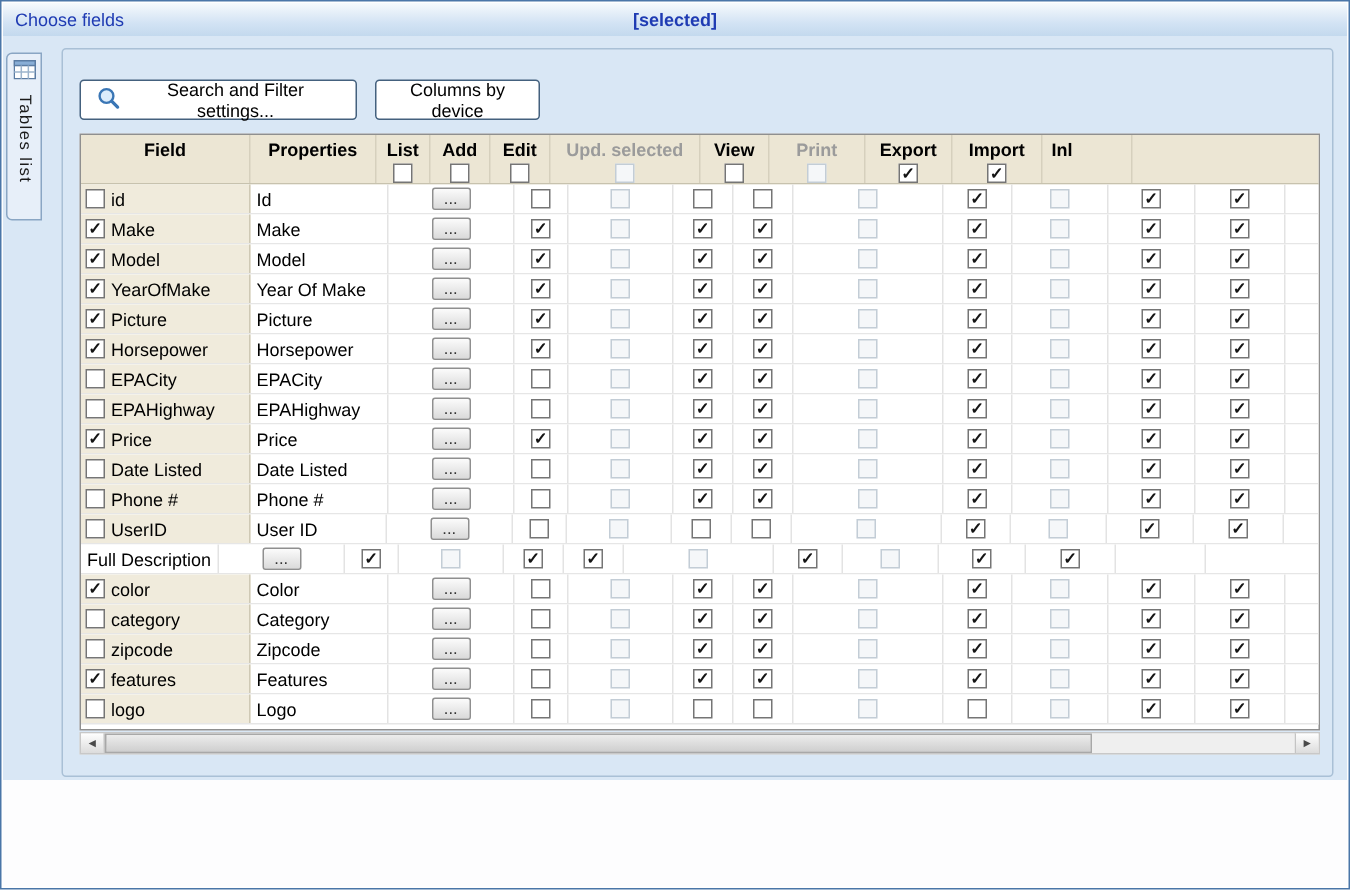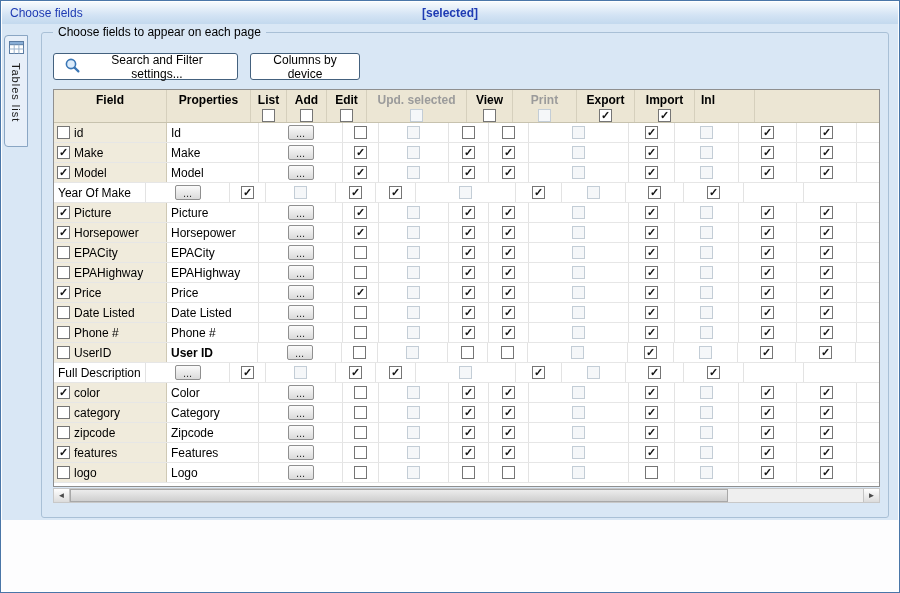--- a/index.html
+++ b/index.html
@@ -98,21 +98,20 @@
         <rect x="0.5" y="0.5" width="14" height="3.2" fill="#89aed6" stroke="#5b7ca3"></rect>
         <line x1="5.2" y1="3.7" x2="5.2" y2="12.5" stroke="#9db4cd"></line>
         <line x1="9.9" y1="3.7" x2="9.9" y2="12.5" stroke="#9db4cd"></line>
         <line x1="0.5" y1="8" x2="14.5" y2="8" stroke="#9db4cd"></line>
       </svg>
     </span>
     <span class="vlabel">Tables list</span>
   </div>
 
   <div class="groupbox"></div>
-  <span class="groupbox-label">Choose fields to appear on each page</span>
 
   <button class="tool-btn search">
     <span>
       <svg width="17" height="17" viewBox="0 0 17 17">
         <circle cx="7" cy="7" r="4.6" fill="#dcecfb" stroke="#3a76b5" stroke-width="1.6"></circle>
         <line x1="10.6" y1="10.6" x2="14.4" y2="14.4" stroke="#3a76b5" stroke-width="2.2" stroke-linecap="round"></line>
       </svg>
     </span>
     <span>Search and Filter settings...</span>
   </button>
@@ -280,20 +279,24 @@
           </div>
           <div class="td" style="width: 58px;">
             <span class="cb checked"></span>
           </div>
           <div class="td" style="width: 60px;">
             <span class="cb checked"></span>
           </div>
           <div class="td" style="width: 60px;"></div>
         </div>
         <div class="tr">
+          <div class="td field" style="width: 113px;">
+            <span class="cb checked"></span>
+            <span>YearOfMake</span>
+          </div>
           <div class="td label" style="width: 92px;">
             <span>Year Of Make</span>
           </div>
           <div class="td" style="width: 84px;">
             <button class="props-btn">...</button>
           </div>
           <div class="td" style="width: 36px;">
             <span class="cb checked"></span>
           </div>
           <div class="td" style="width: 70px;">
@@ -600,21 +603,21 @@
           <div class="td" style="width: 60px;">
             <span class="cb checked"></span>
           </div>
           <div class="td" style="width: 60px;"></div>
         </div>
         <div class="tr">
           <div class="td field" style="width: 113px;">
             <span class="cb"></span>
             <span>UserID</span>
           </div>
-          <div class="td label" style="width: 91px; font-weight: bold;">
+          <div class="td label" style="width: 91px;">
             <span>User ID</span>
           </div>
           <div class="td" style="width: 84px;">
             <button class="props-btn">...</button>
           </div>
           <div class="td" style="width: 36px;">
             <span class="cb"></span>
           </div>
           <div class="td" style="width: 70px;">
             <span class="cb disabled"></span>

